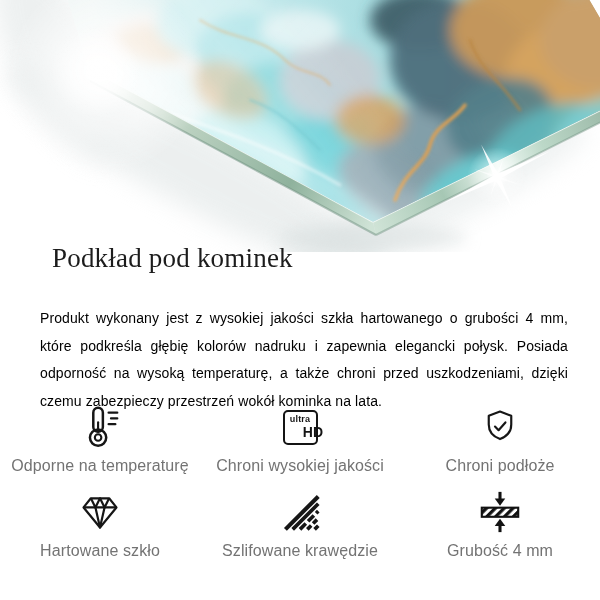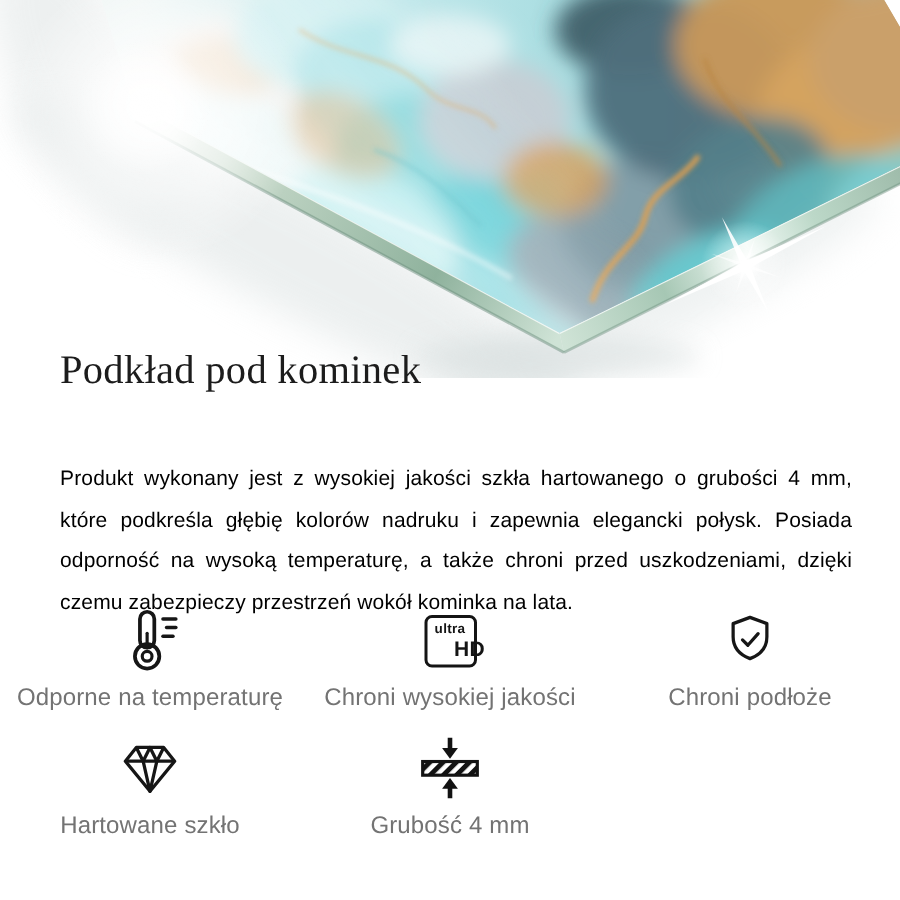--- a/index.html
+++ b/index.html
@@ -4,21 +4,21 @@
 <style>
   html,body{margin:0;padding:0;}
   body{
     width:600px;height:600px;position:relative;overflow:hidden;
     background:#ffffff;
     font-family:"Liberation Sans", sans-serif;
   }
   .hero{position:absolute;top:0;left:0;width:600px;height:252px;}
   .hero svg{display:block;}
   .title{
-    position:absolute;left:40px;top:229px;margin:0;
+    position:absolute;left:40px;top:229px;margin:12px;
     font-family:"Liberation Serif", serif;font-weight:400;
     font-size:27px;line-height:35px;color:#1c1c1c;letter-spacing:.2px;
   }
   .title span{display:block;}
   .desc{
     position:absolute;left:40px;top:305px;width:528px;margin:0;
     font-size:14px;line-height:27.5px;color:#000000;
     text-align:justify;letter-spacing:.1px;
   }
   .features{
@@ -220,20 +220,32 @@
       <svg width="44" height="42" viewBox="0 0 48 46" fill="none" stroke="#161616" stroke-width="2.4" stroke-linejoin="round">
         <polygon points="14,8 34,8 42,18 24,40 6,18"></polygon>
         <polyline points="6,18 42,18"></polyline>
         <polyline points="14,8 19,18 24,8 29,18 34,8"></polyline>
         <polyline points="19,18 24,40 29,18"></polyline>
       </svg>
     </div>
     <span class="feature-label">Hartowane szkło</span>
   </div>
 
+  <div class="feature">
+    <div class="icon-box">
+      <svg width="44" height="42" viewBox="0 0 48 46" stroke="#161616" fill="none" stroke-linecap="butt">
+        <line x1="8" y1="42" x2="44" y2="6" stroke-width="4.5"></line>
+        <line x1="16" y1="42" x2="44" y2="14" stroke-width="4"></line>
+        <line x1="24" y1="42" x2="44" y2="22" stroke-width="4" stroke-dasharray="9 3.5"></line>
+        <line x1="32" y1="42" x2="44" y2="30" stroke-width="4" stroke-dasharray="6 3"></line>
+        <line x1="40" y1="42" x2="44" y2="38" stroke-width="4"></line>
+      </svg>
+    </div>
+    <span class="feature-label">Szlifowane krawędzie</span>
+  </div>
 
   <div class="feature">
     <div class="icon-box">
       <svg width="46" height="46" viewBox="0 0 48 48" fill="none">
         <defs>
           <pattern id="hatchP" width="6.5" height="6.5" patternUnits="userSpaceOnUse" patternTransform="rotate(45)">
             <rect width="6.5" height="6.5" fill="#ffffff"></rect>
             <rect width="3.4" height="6.5" fill="#121212"></rect>
           </pattern>
         </defs>

